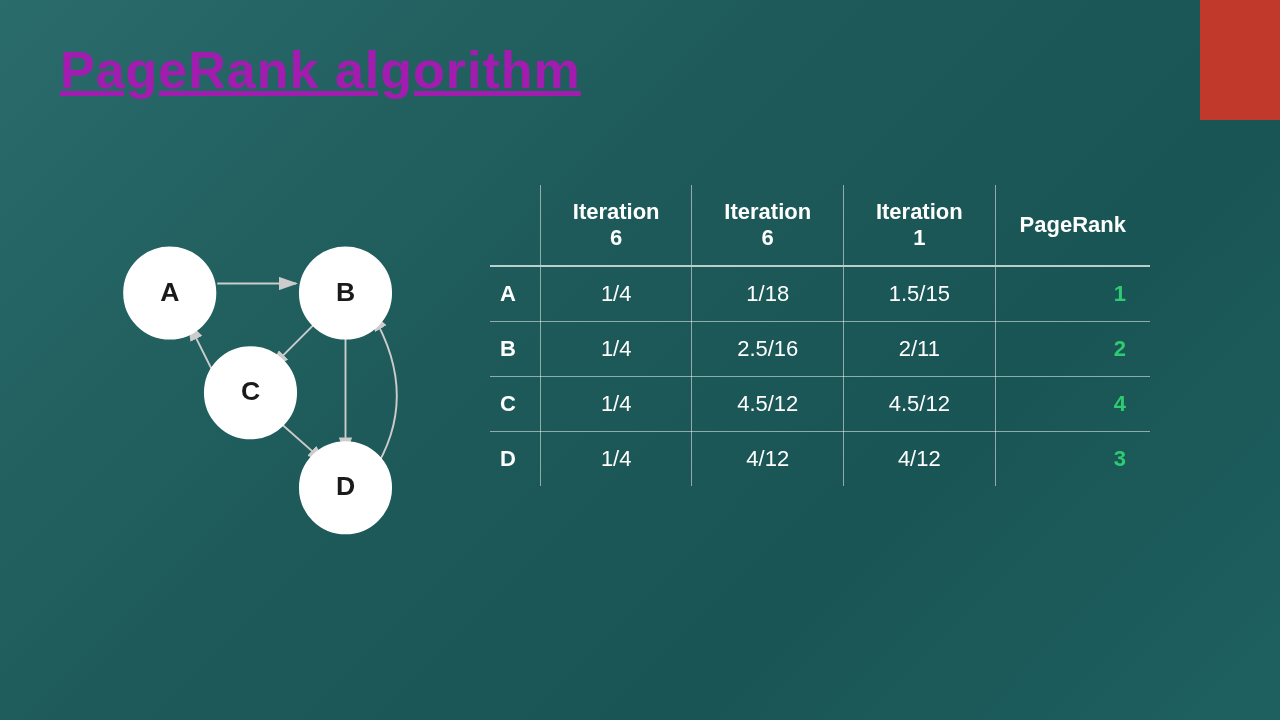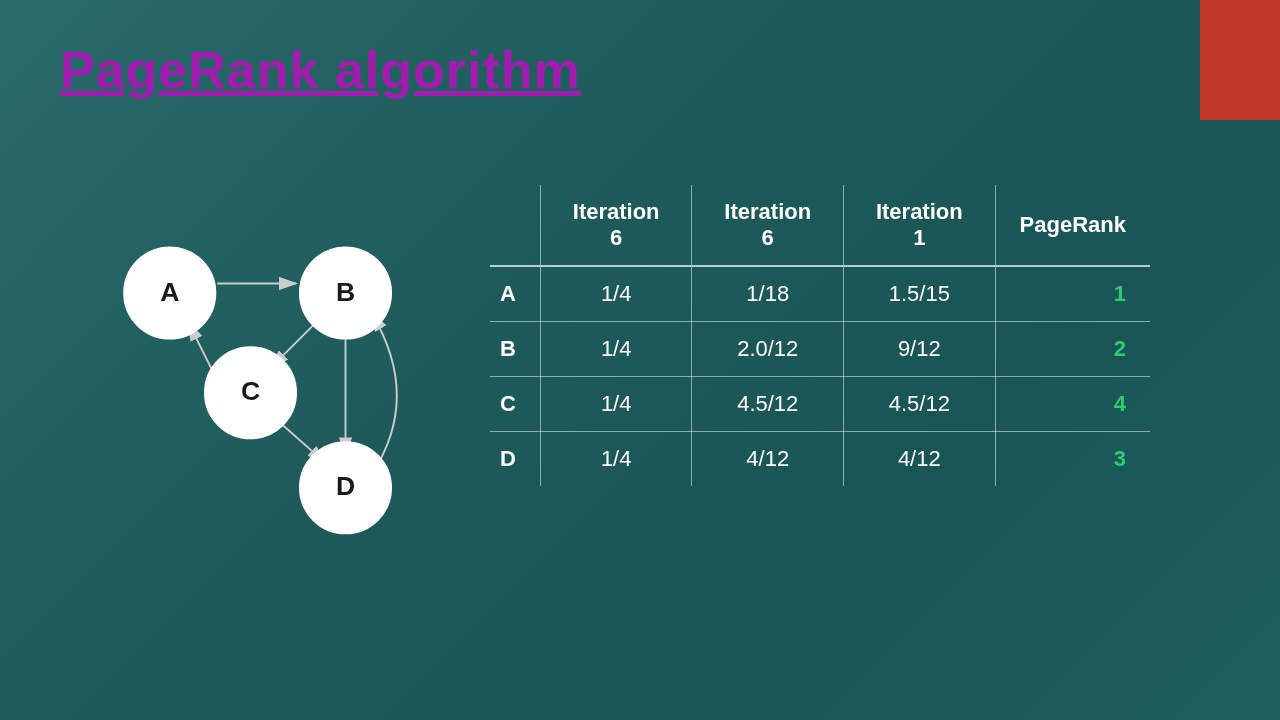--- a/index.html
+++ b/index.html
@@ -154,22 +154,22 @@
       <tr>
         <td>A</td>
         <td>1/4</td>
         <td>1/18</td>
         <td>1.5/15</td>
         <td class="pagerank-value">1</td>
       </tr>
       <tr>
         <td>B</td>
         <td>1/4</td>
-        <td>2.0/12</td>
-        <td>9/12</td>
+        <td>2.5/16</td>
+        <td>2/11</td>
         <td class="pagerank-value">2</td>
       </tr>
       <tr>
         <td>C</td>
         <td>1/4</td>
         <td>4.5/12</td>
         <td>4.5/12</td>
         <td class="pagerank-value">4</td>
       </tr>
       <tr>

